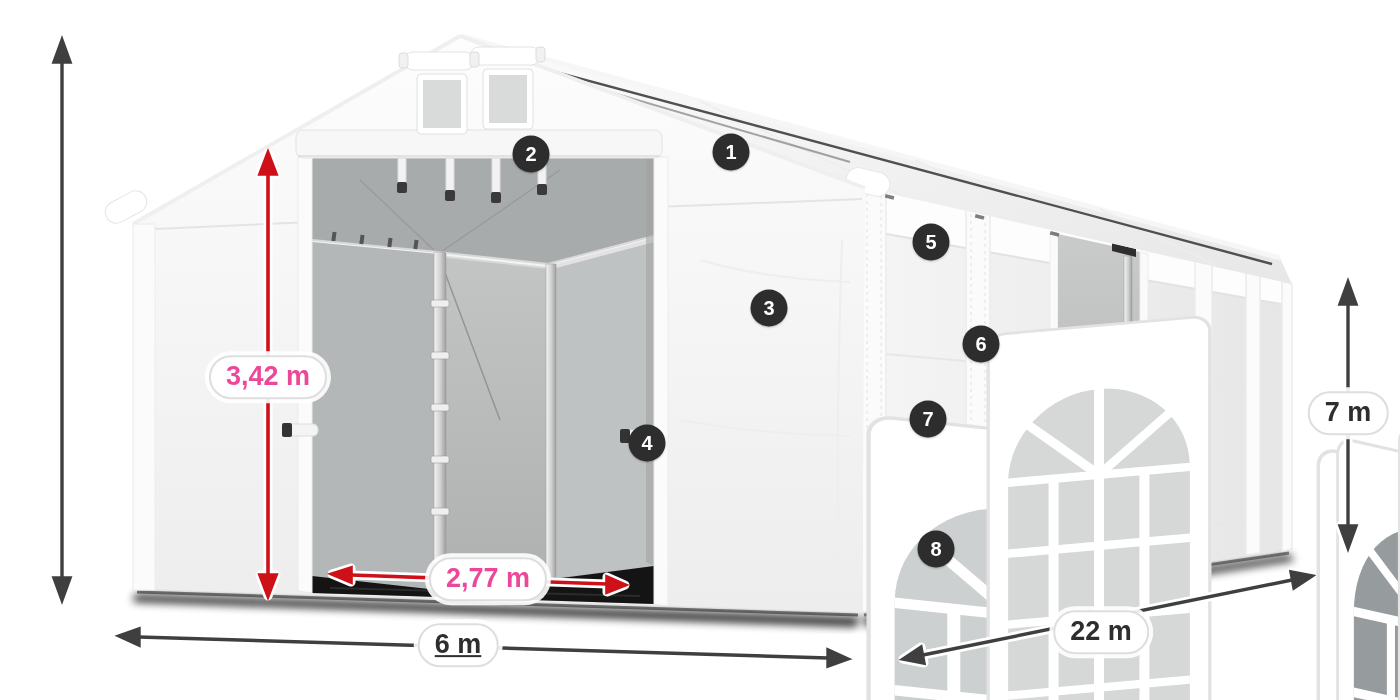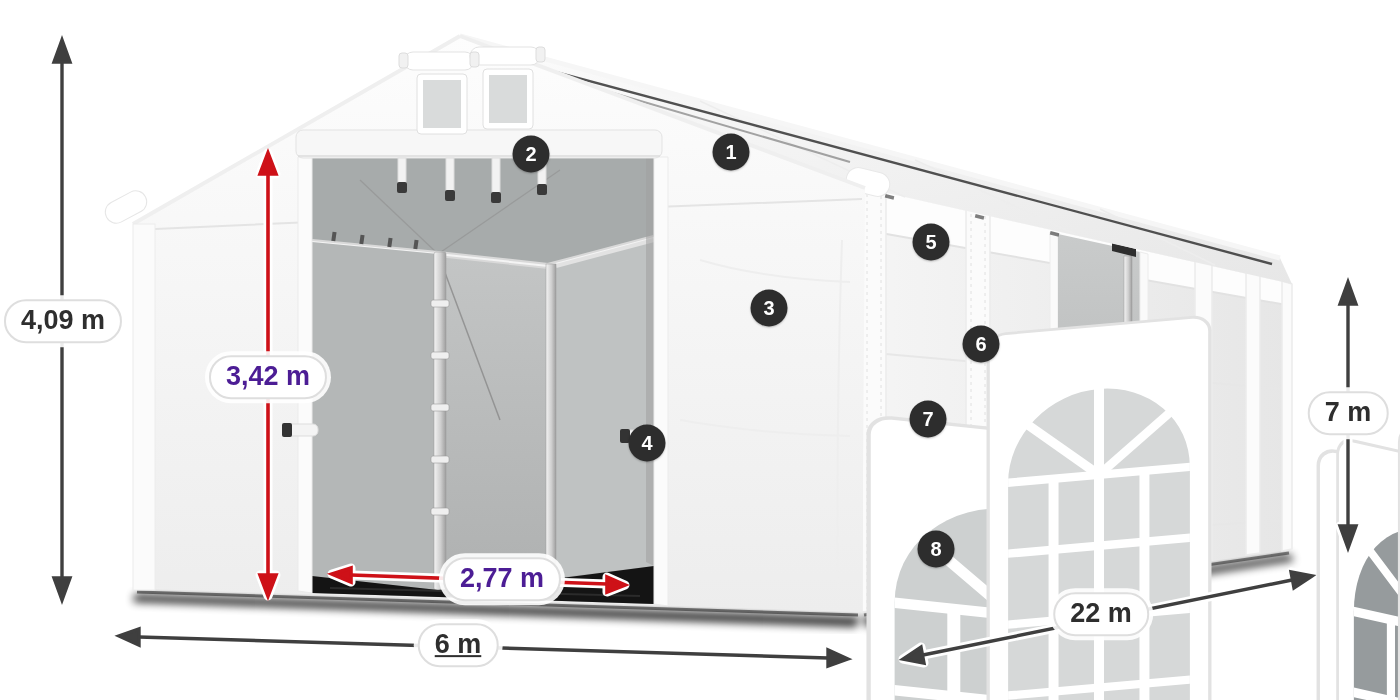--- a/index.html
+++ b/index.html
@@ -3,21 +3,21 @@
 <meta charset="utf-8">
 <style>
   html,body{margin:0;padding:0;background:#fff;}
   .stage{position:relative;width:1400px;height:700px;background:#ffffff;overflow:hidden;
          font-family:"Liberation Sans",sans-serif;}
   .stage svg{position:absolute;left:0;top:0;}
   .pill{position:absolute;transform:translate(-50%,-50%);background:#ffffff;
         border:2px solid #dedede;border-radius:22px;padding:3px 15px;
         font-weight:700;font-size:27px;line-height:1.25;color:#2e2e2e;white-space:nowrap;
         box-shadow:0 0 0 4px rgba(255,255,255,.9);z-index:5;}
-  .pill.red{color:#4c1d95;}
+  .pill.red{color:#ec4899;}
   .marker{position:absolute;transform:translate(-50%,-50%);width:37px;height:37px;
           border-radius:50%;background:#2d2d2d;color:#fff;display:flex;align-items:center;
           justify-content:center;font-weight:700;font-size:20px;z-index:6;
           box-shadow:0 1px 2px rgba(0,0,0,.25);cursor:pointer;}
 </style>
 </head>
 <body>
 
 <div class="stage">
 
@@ -244,25 +244,24 @@
       <path d="M268,172 L268,577"></path>
       <polygon points="268,153 260,174 276,174"></polygon>
           <polygon points="268,596 260,575 276,575"></polygon>
       <path d="M351,575 L607,584"></path>
       <polygon points="332,574 351,582 351,568"></polygon>
           <polygon points="625,585 607,592 607,577"></polygon>
     </g>
   </g>
 </svg>
 
-<div class="pill" style="left:63px;  top:321px;">4,09 m</div>
 <div class="pill red" style="left:268px; top:377px;">3,42 m</div>
-<div class="pill red" style="left:502px; top:579px;">2,77 m</div>
+<div class="pill red" style="left:488px; top:579px;">2,77 m</div>
 <div class="pill" style="left:458px; top:645px;text-decoration:underline;">6 m</div>
-<div class="pill" style="left:1101px;top:614px;text-align:right;">22 m</div>
+<div class="pill" style="left:1101px;top:632px;text-align:right;">22 m</div>
 <div class="pill" style="left:1348px;top:413px;">7 m</div>
 
 <div class="marker" style="left:731px;top:152px;">1</div>
 <div class="marker" style="left:531px;top:154px;">2</div>
 <div class="marker" style="left:769px;top:308px;">3</div>
 <div class="marker" style="left:647px;top:443px;">4</div>
 <div class="marker" style="left:931px;top:242px;">5</div>
 <div class="marker" style="left:981px;top:344px;">6</div>
 <div class="marker" style="left:928px;top:419px;">7</div>
 <div class="marker" style="left:936px;top:549px;">8</div>

